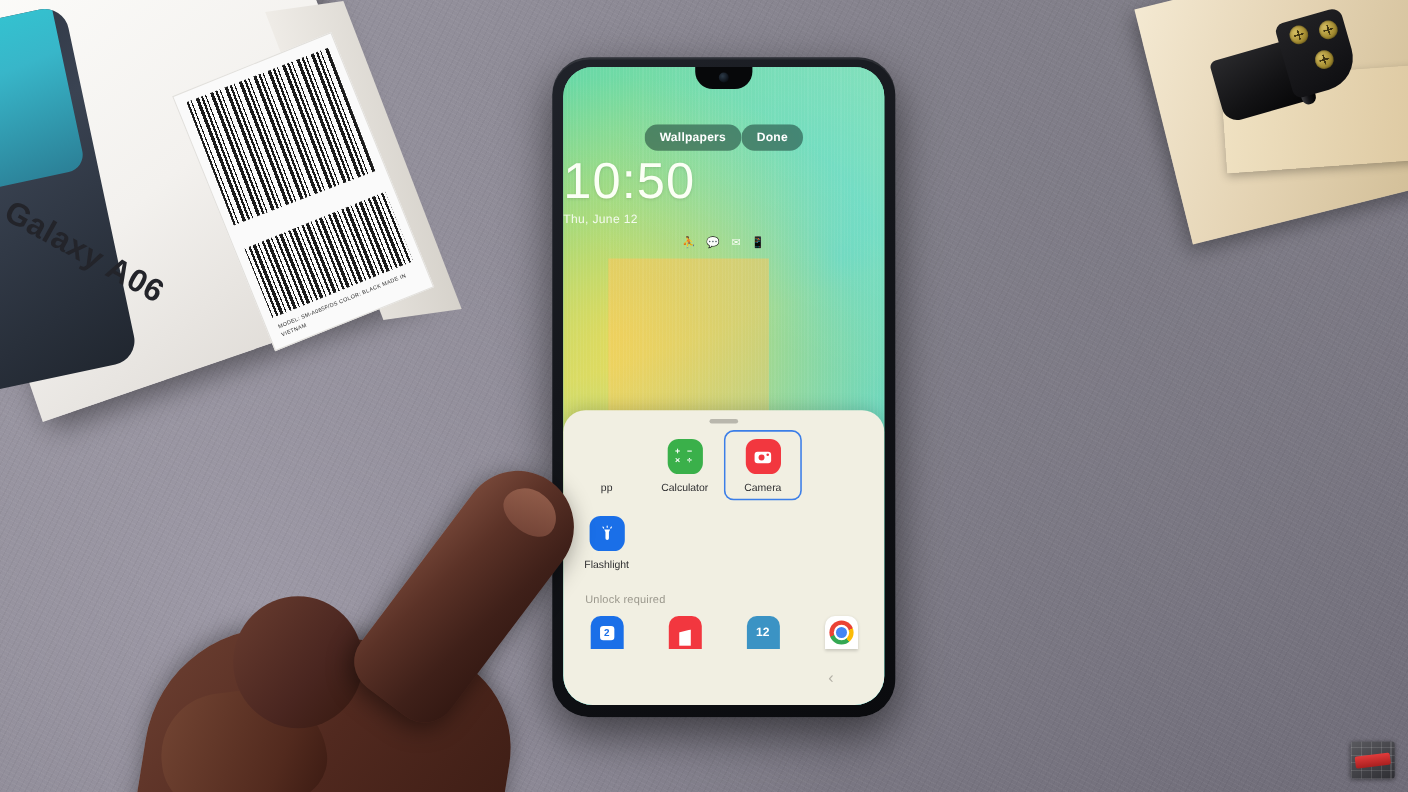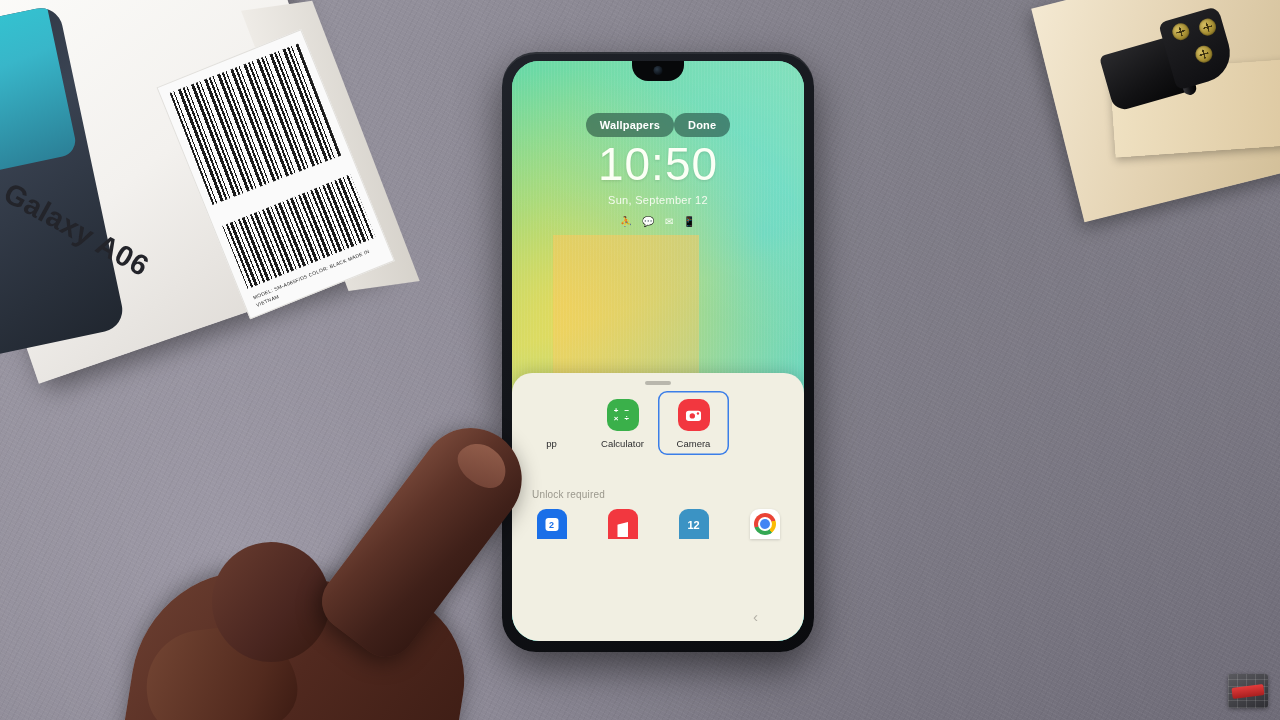--- a/index.html
+++ b/index.html
@@ -185,21 +185,21 @@
   .pill{
     background:rgba(22,54,48,.52);
     color:#fff; font-size:11px; font-weight:700;
     padding:6px 14px; border-radius:16px;
     letter-spacing:.2px;
     backdrop-filter:blur(2px);
   }
 
   
   #clockwrap{
-    position:absolute; left:0; right:0; top:80px; text-align:center; z-index:5;
+    position:absolute; left:0; right:0; top:80px; text-align:left; z-index:5;
   }
   #clock{
     font-size:46px; font-weight:300; color:#fbfff5;
     letter-spacing:1px; line-height:1;
     text-shadow:0 1px 3px rgba(0,0,0,.12);
   }
   #cdate{
     margin-top:7px; font-size:11px; color:#f4fbee; letter-spacing:.3px;
   }
   #notifrow{
@@ -389,21 +389,21 @@
       <div class="cam"></div>
     </div>
 
     <div class="toprow">
       <div class="pill">Wallpapers</div>
       <div class="pill">Done</div>
     </div>
 
     <div id="clockwrap">
       <div id="clock">10:50</div>
-      <div id="cdate">Sun, September 12</div>
+      <div id="cdate">Thu, June 12</div>
       <div id="notifrow">
         <span>⛹</span>
         <span>💬</span>
         <span>✉</span>
         <span>📱</span>
       </div>
     </div>
 
     <div id="sheet">
       <div id="grabber"></div>
@@ -431,20 +431,31 @@
               <circle cx="10.5" cy="12.5" r="3.4" fill="#f2373f"></circle>
               <circle cx="17.6" cy="9.4" r="1.5" fill="#f2373f"></circle>
             </svg>
           </div>
           <div class="cap">Camera</div>
         </div>
 
       </div>
 
       <div class="grid">
+        <div class="cell">
+          <div class="ic ic-flashlight">
+            <svg width="18" height="18" viewBox="0 0 24 24" aria-hidden="true">
+              <path d="M8.4 7.2h7.2l-1.5 3.1v7.6a2.1 2.1 0 0 1-4.2 0v-7.6z" fill="#fff"></path>
+              <rect x="11.3" y="2.2" width="1.4" height="3" rx="0.7" fill="#fff"></rect>
+              <rect x="6.6" y="3.3" width="1.4" height="3" rx="0.7" fill="#fff" transform="rotate(-32 7.3 4.8)"></rect>
+              <rect x="16" y="3.3" width="1.4" height="3" rx="0.7" fill="#fff" transform="rotate(32 16.7 4.8)"></rect>
+            </svg>
+          </div>
+          <div class="cap">Flashlight</div>
+        </div>
 
 
         <div class="cell"></div>
         <div class="cell"></div>
       </div>
 
       <div id="sectionlabel">Unlock required</div>
 
       <div id="lockedrow">
         <div>

